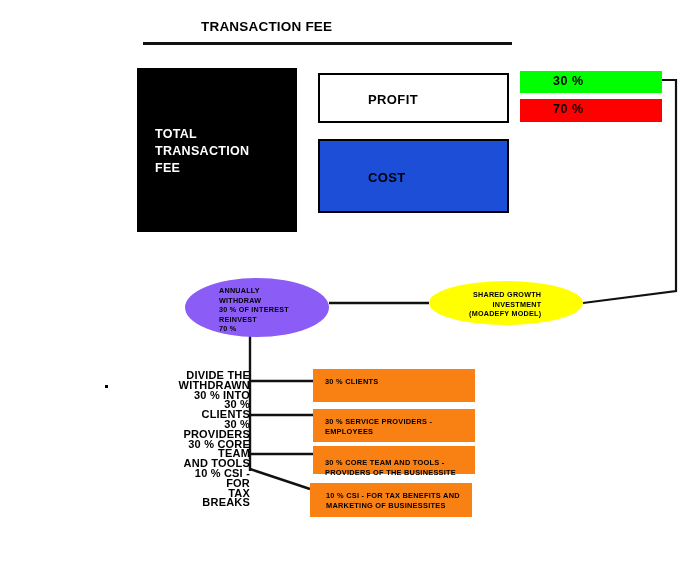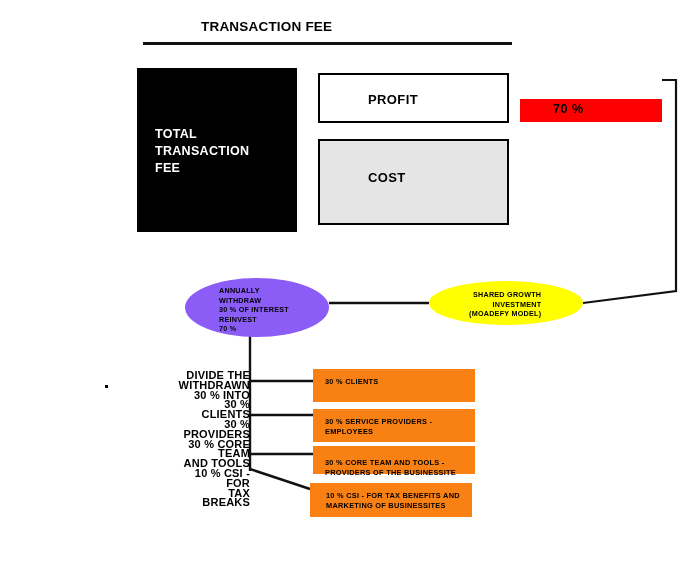--- a/index.html
+++ b/index.html
@@ -68,22 +68,22 @@
     width: 191px;
     height: 50px;
     background: #ffffff;
     border: 2px solid #000000;
     box-sizing: border-box;
   }
   #cost-box {
     left: 318px;
     top: 128px;
     width: 191px;
-    height: 86px;
-    background: #e5e5e5;
+    height: 74px;
+    background: #1d4ed8;
     border: 2px solid #000000;
     box-sizing: border-box;
   }
   .box-label {
     position: absolute;
     font-size: 13px;
     font-weight: bold;
     color: #000000;
     letter-spacing: 0.4px;
   }
@@ -237,20 +237,23 @@
   </div>
 
   <div class="abs" id="profit-box">
     <div class="box-label" id="profit-label">PROFIT</div>
   </div>
 
   <div class="abs" id="cost-box">
     <div class="box-label" id="cost-label">COST</div>
   </div>
 
+  <div class="abs" id="pct-green">
+    <div class="pct-label">30 %</div>
+  </div>
   <div class="abs" id="pct-red">
     <div class="pct-label">70 %</div>
   </div>
 
   <div class="abs" id="cyan-ellipse">
     <div id="cyan-text">ANNUALLY
 WITHDRAW
 30 % OF INTEREST
 REINVEST
 70 %</div>

